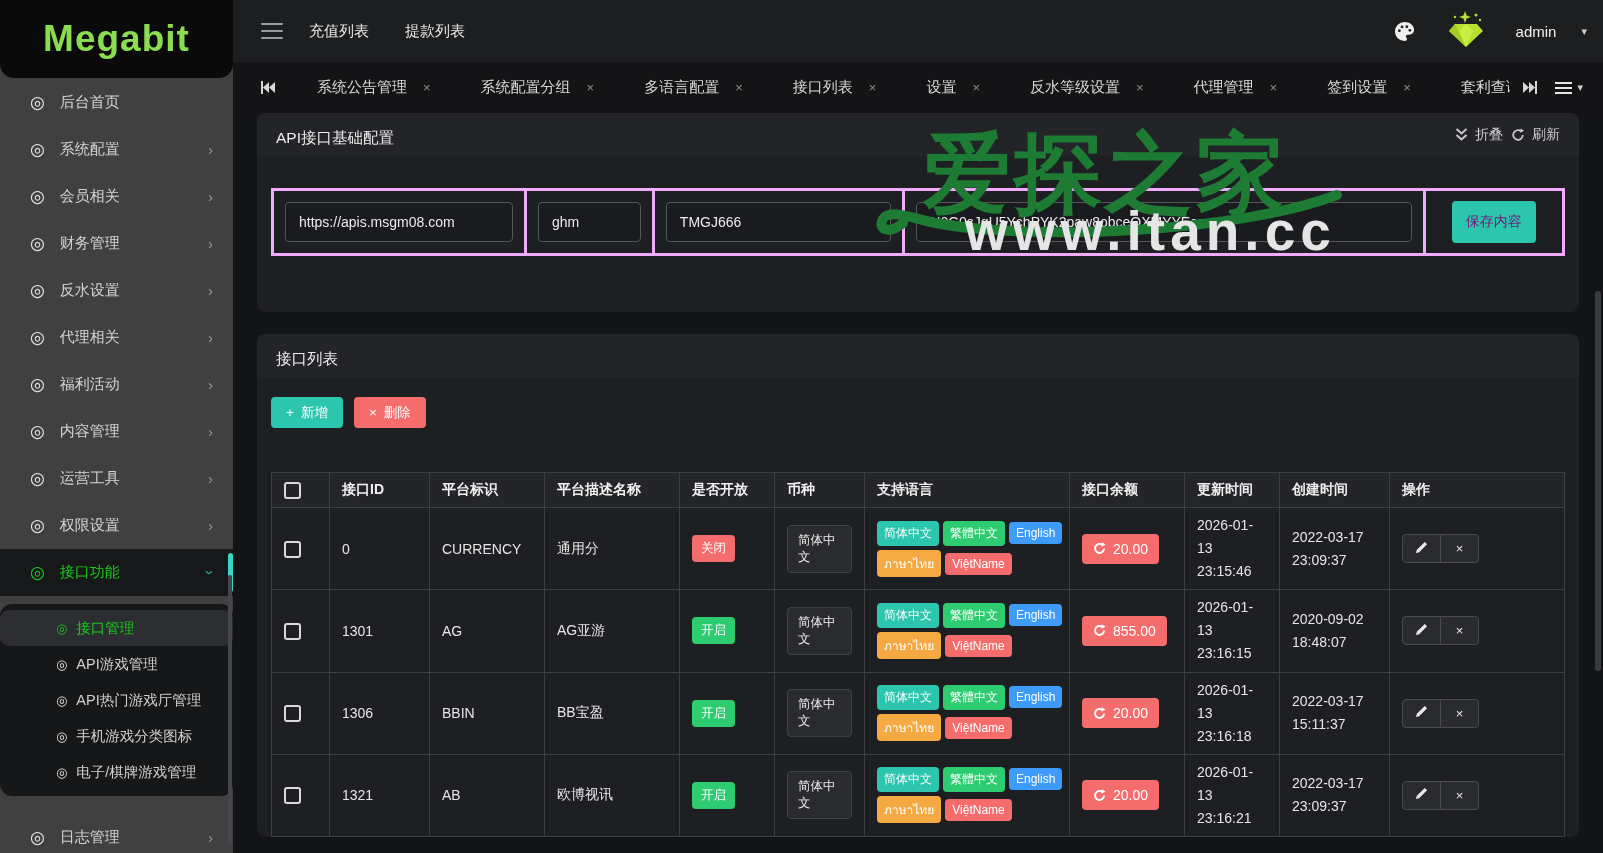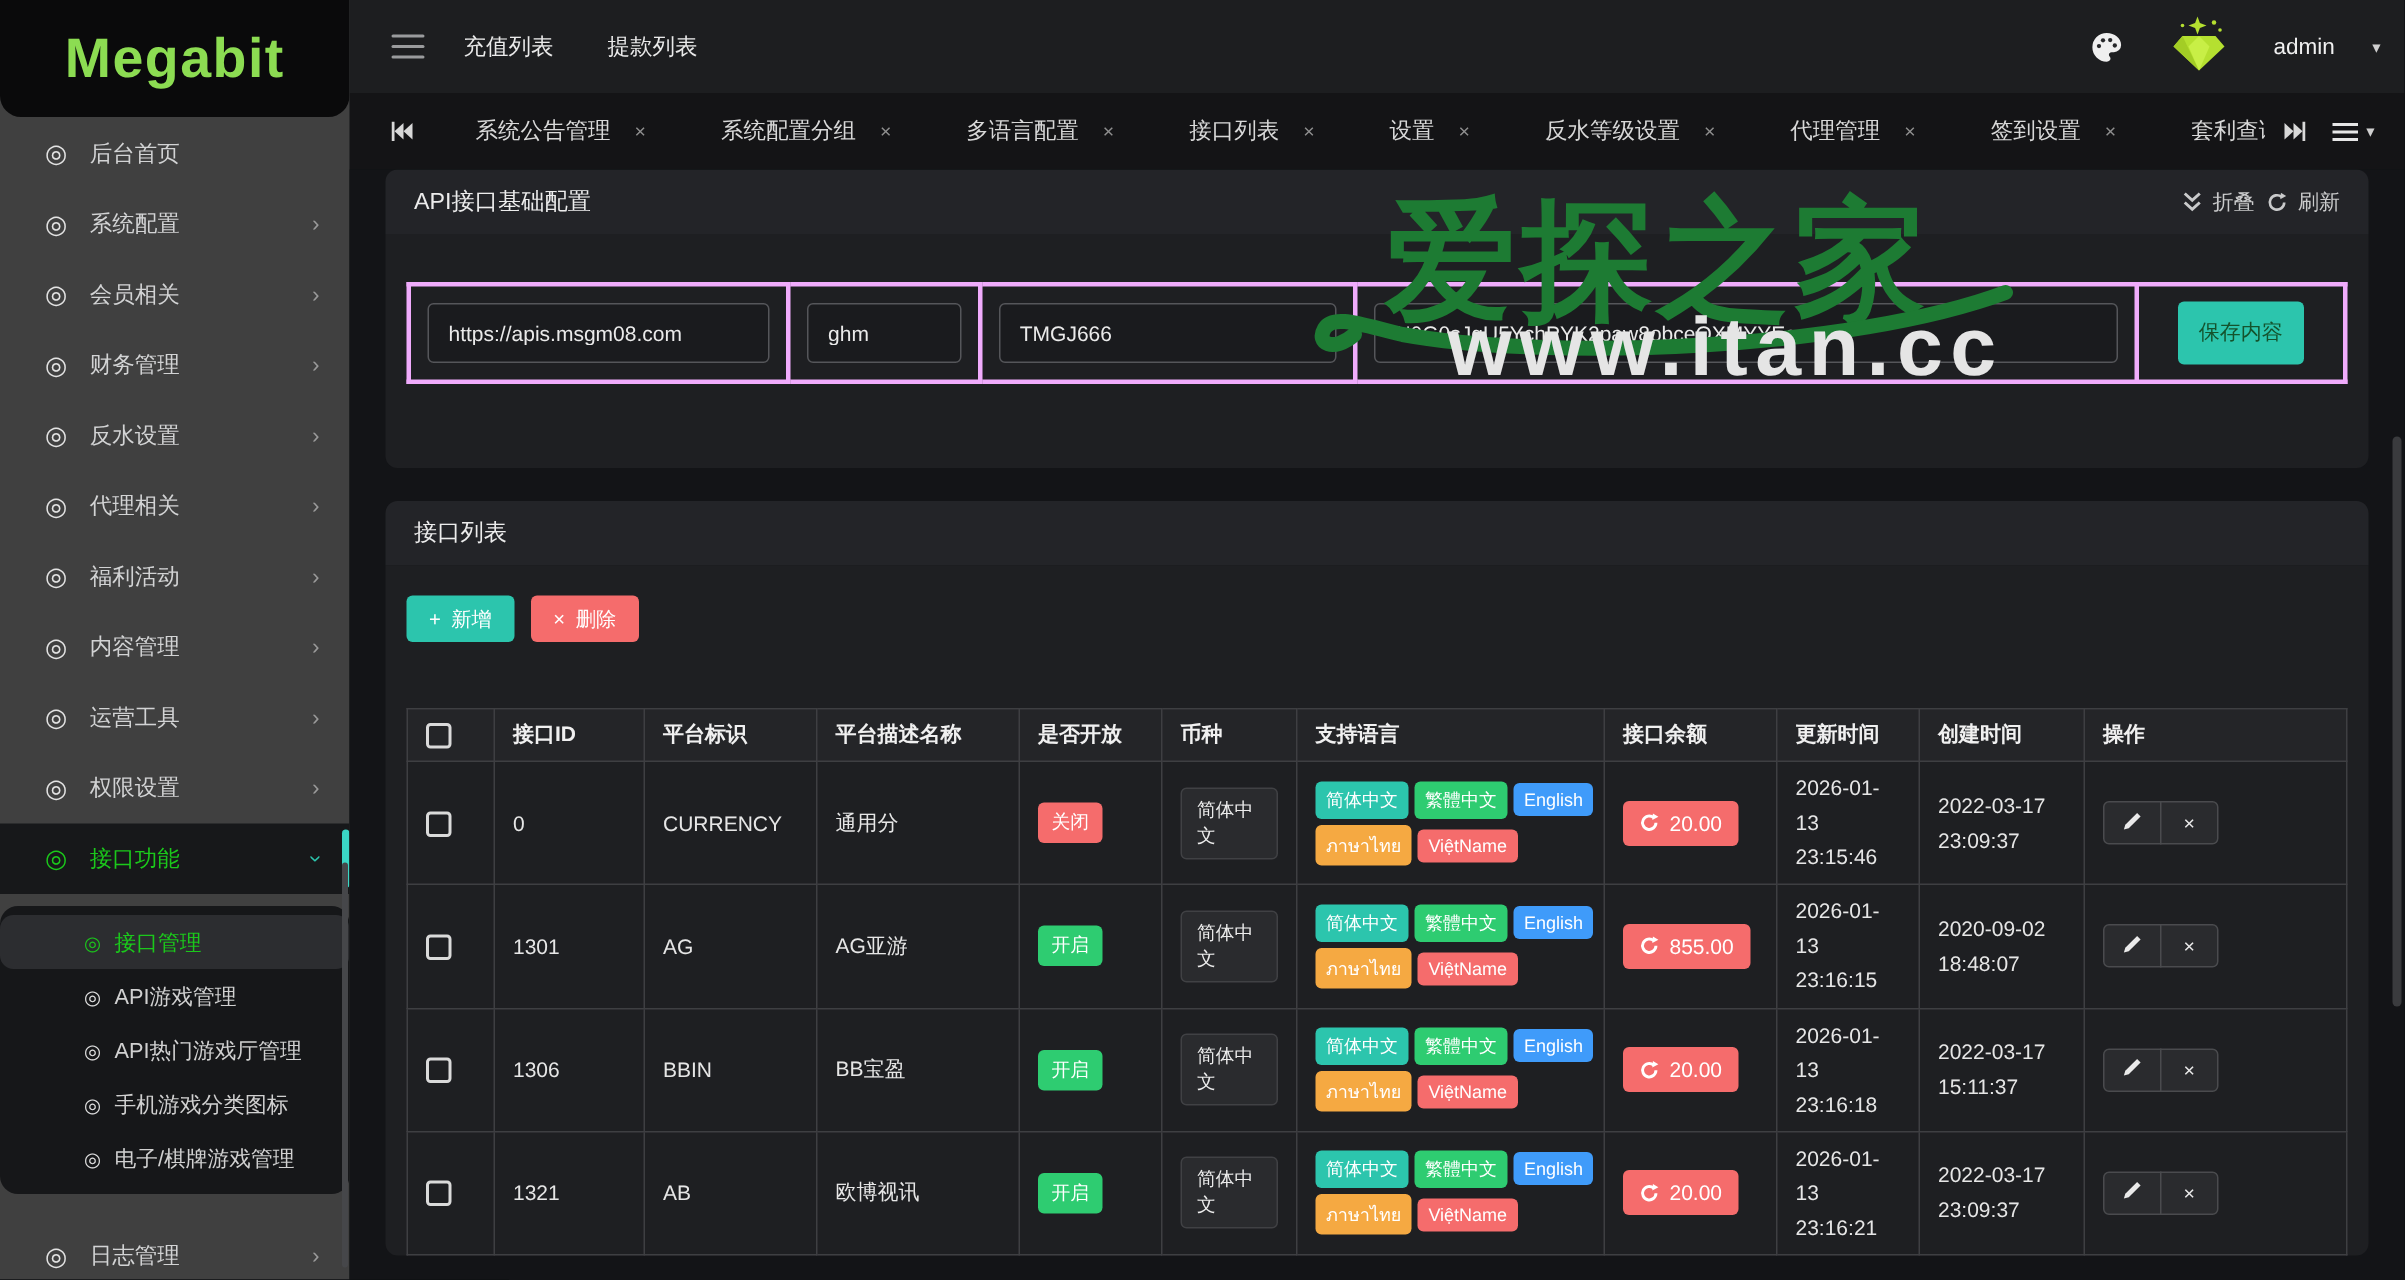--- a/index.html
+++ b/index.html
@@ -52,36 +52,36 @@
   .tabs { display:flex; height:100%; flex:1; overflow:hidden; margin-left:4px; }
   .tab { display:flex; align-items:center; gap:16px; padding:0 25px; font-size:15px;
     color:#d8d8d8; cursor:pointer; white-space:nowrap; }
   .tab-x { font-size:13px; color:#8f8f8f; }
   .menu-dd { display:flex; align-items:center; gap:5px; cursor:pointer; padding:0 6px; }
   .menu-dd .bars div { width:17px; height:2px; background:#e6e6e6; margin:3px 0; }
 
   
   .content { flex:1; background:#131417; padding:0 24px; position:relative; overflow:hidden; }
   .panel-hd { background:#232428; border-radius:8px 8px 0 0; height:43px;
-    display:flex; align-items:center; padding:0 19px; font-size:15.5px; color:#ececec; }
+    display:flex; padding:15px 19px; font-size:15.5px; color:#ececec; }
   .panel-hd .hd-actions { margin-left:auto; display:flex; gap:8px; align-items:center; }
   .hd-action { display:flex; align-items:center; gap:7px; color:#c9cacb; font-size:14px; cursor:pointer; }
   .panel-bd { background:#1e1f22; border-radius:0 0 8px 8px; }
   .panel-bd.api { padding:32px 14px 56px; }
   .panel-bd.list { padding:20px 14px 0; }
   .panel + .panel-gap { height:22px; }
 
   table { border-collapse:collapse; width:100%; table-layout:fixed; }
   .form-table th { background:#232428; border:1px solid #3b3c3f; height:41px;
     font-size:14px; font-weight:normal; color:#e0e0e0; text-align:center; }
   .form-table td { border:3px solid #f0abfc; padding:10px 11px; }
   .txt-input { width:100%; height:40px; background:#1a1b1e; border:1px solid #55565a;
     border-radius:4px; color:#eaeaea; font-size:14px; padding:0 13px;
     font-family:"Liberation Sans","DejaVu Sans",sans-serif; }
-  .save-btn { background:#2cc5ad; color:#14532d; border:none; border-radius:4px;
+  .save-btn { background:#2cc5ad; color:#701a75; border:none; border-radius:4px;
     height:42px; width:84px; font-size:14px; cursor:pointer; }
   .td-center { text-align:center; }
 
   .toolbar { display:flex; gap:11px; }
   .btn { display:inline-flex; align-items:center; gap:7px; border:none; border-radius:4px;
     color:#fff; font-size:13.5px; padding:0 15px; height:31px; cursor:pointer; }
   .btn-add { background:#2cc5ad; }
   .btn-del { background:#f56c6c; }
 
   .data-table { margin-top:44px; font-size:14px; }

